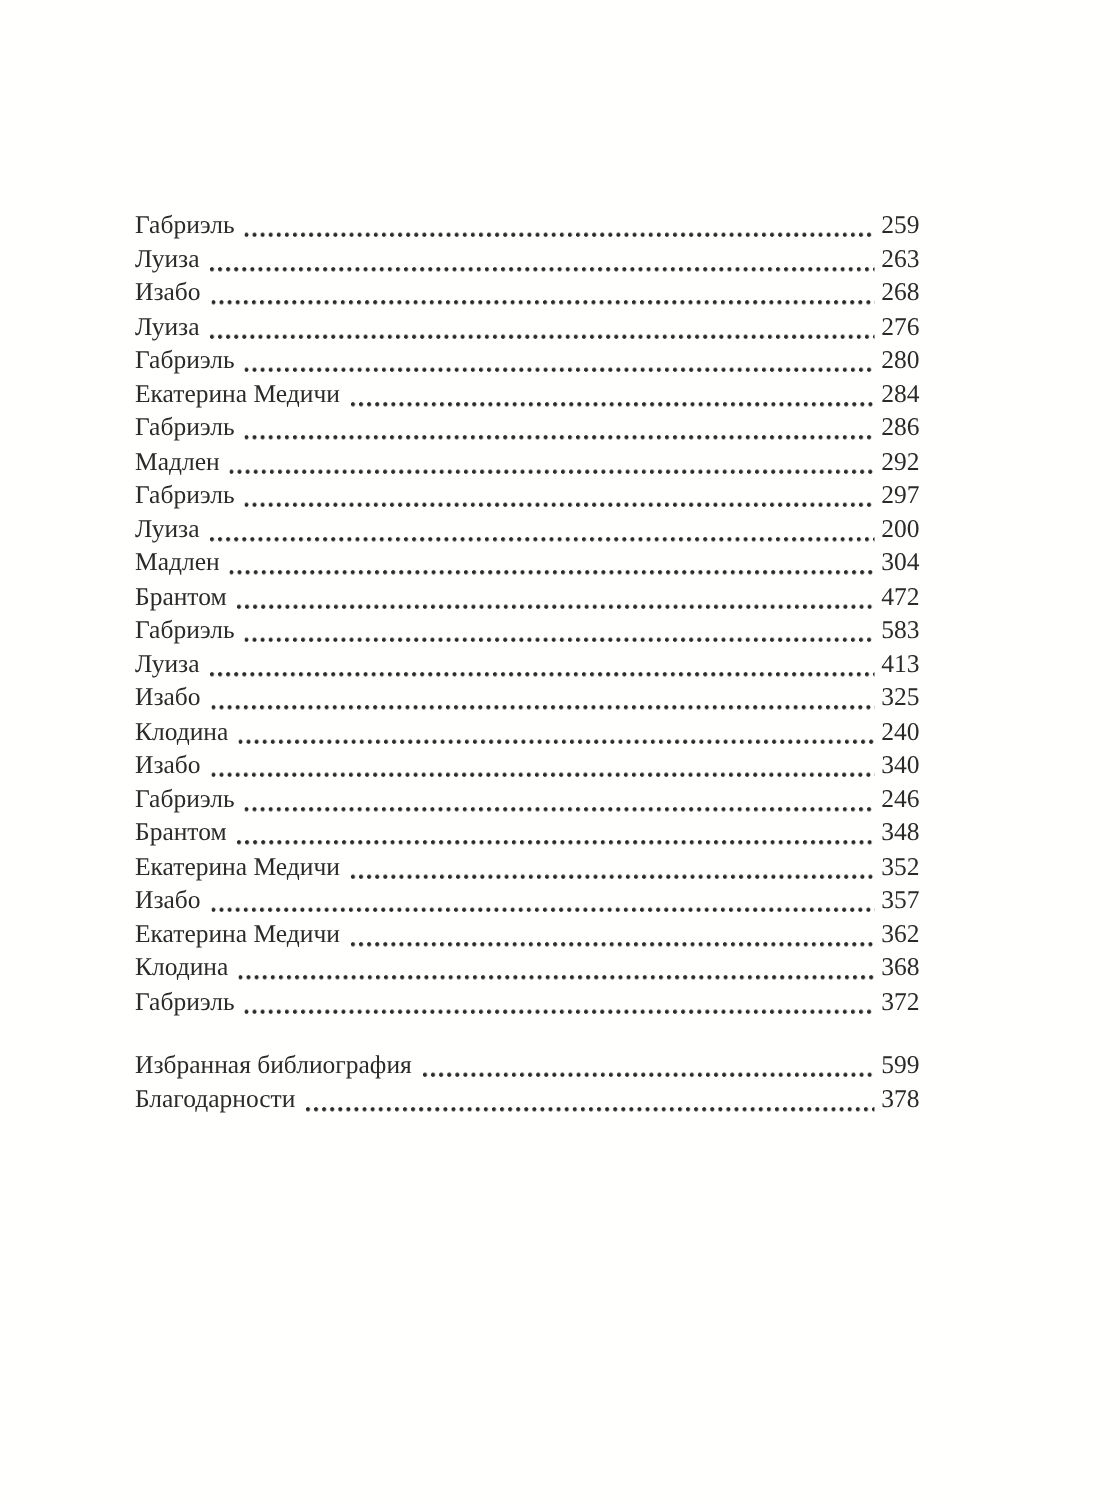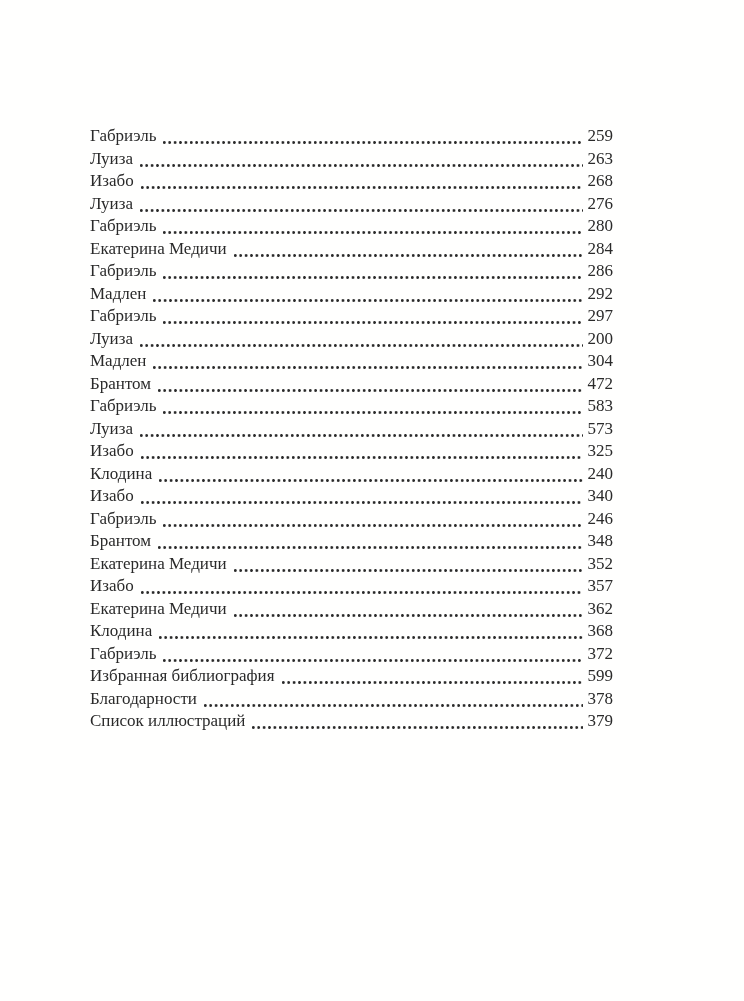--- a/index.html
+++ b/index.html
@@ -12,25 +12,25 @@
     width: 744px;
     height: 1001px;
     background: #fffffe;
     overflow: hidden;
     font-family: "Liberation Serif", "DejaVu Serif", serif;
     color: #2a2a2a;
   }
   .toc {
     position: absolute;
     left: 90px;
-    top: 125px;
+    top: 139px;
     width: 523px;
   }
   .toc-section { display: block; }
-  .toc-section.toc-back { }
+  .toc-section.toc-back { margin-top: 20px; }
   .toc-row {
     display: flex;
     align-items: baseline;
     height: 22.5px;
     font-size: 17px;
     line-height: 22.5px;
     white-space: nowrap;
   }
   .toc-label { flex: 0 0 auto; }
   .toc-leader {
@@ -127,21 +127,21 @@
 
   <div class="toc-row">
     <span class="toc-label">Габриэль</span>
     <span class="toc-leader"></span>
     <span class="toc-page">583</span>
   </div>
 
   <div class="toc-row">
     <span class="toc-label">Луиза</span>
     <span class="toc-leader"></span>
-    <span class="toc-page">573</span>
+    <span class="toc-page">413</span>
   </div>
 
   <div class="toc-row">
     <span class="toc-label">Изабо</span>
     <span class="toc-leader"></span>
     <span class="toc-page">325</span>
   </div>
 
   <div class="toc-row">
     <span class="toc-label">Клодина</span>
@@ -203,20 +203,15 @@
     <span class="toc-leader"></span>
     <span class="toc-page">599</span>
   </div>
 
   <div class="toc-row">
     <span class="toc-label">Благодарности</span>
     <span class="toc-leader"></span>
     <span class="toc-page">378</span>
   </div>
 
-  <div class="toc-row">
-    <span class="toc-label">Список иллюстраций</span>
-    <span class="toc-leader"></span>
-    <span class="toc-page">379</span>
-  </div>
 </section>
   </main>
 </div>
 
 </body></html>

